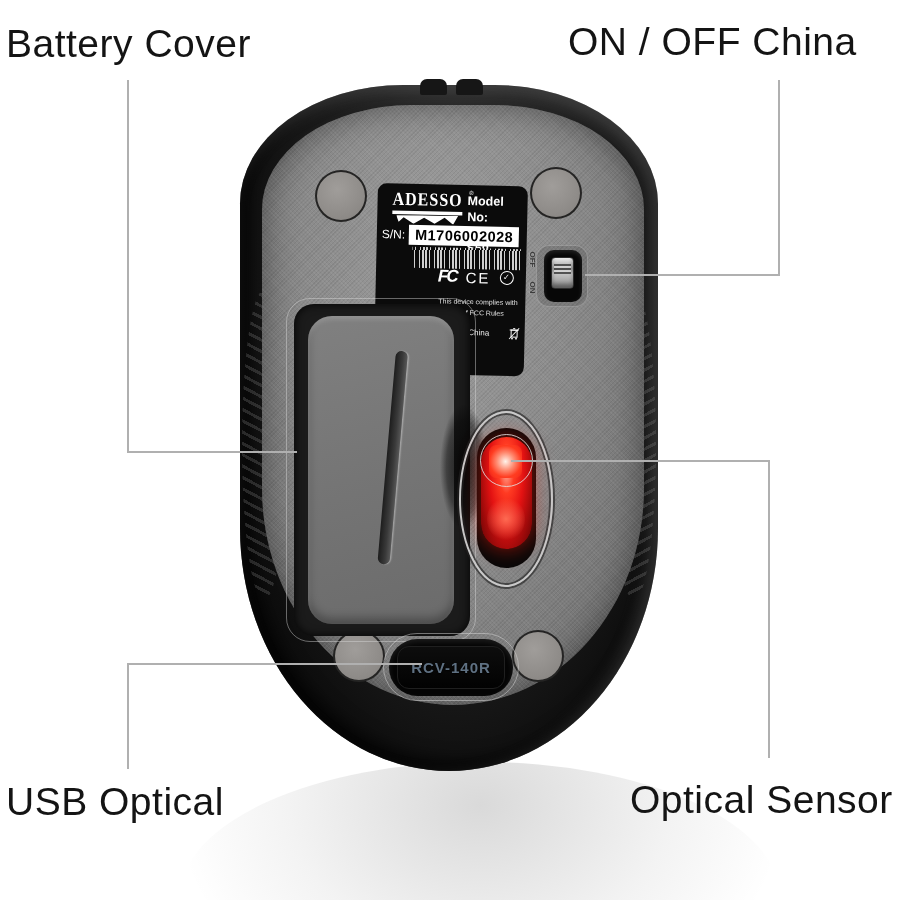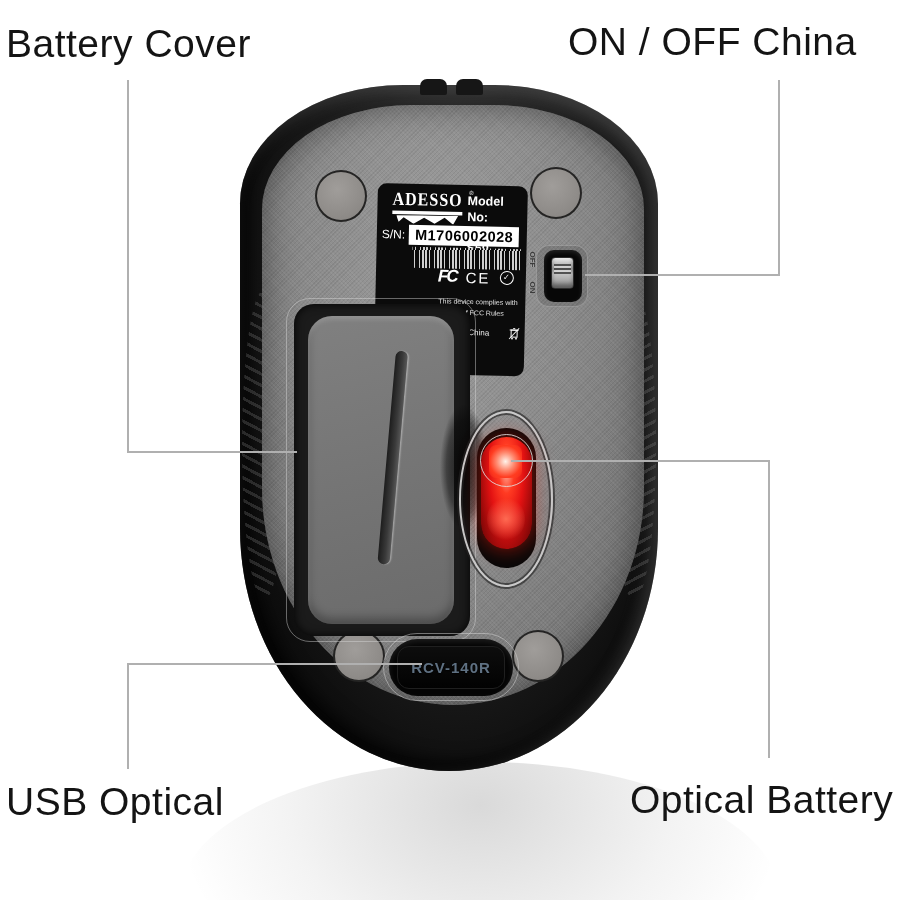--- a/index.html
+++ b/index.html
@@ -238,15 +238,15 @@
   <div class="lead l2v"></div>
   <div class="lead l2h"></div>
   <div class="lead l3h"></div>
   <div class="lead l3v"></div>
   <div class="lead l4h"></div>
   <div class="lead l4v"></div>
 
   <div class="callout c-battery">Battery Cover</div>
   <div class="callout c-switch">ON / OFF China</div>
   <div class="callout c-usb">USB Optical</div>
-  <div class="callout c-optical">Optical Battery</div>
+  <div class="callout c-optical">Optical Sensor</div>
 
 </div>
 
 </body></html>

